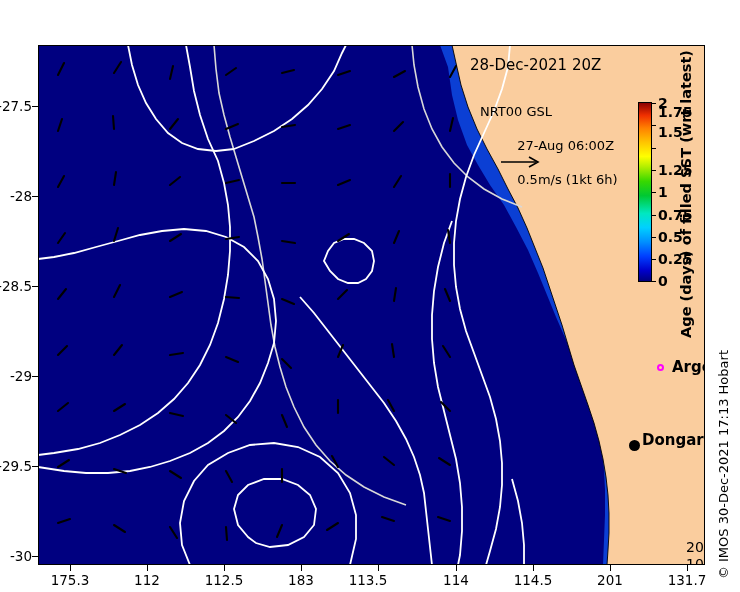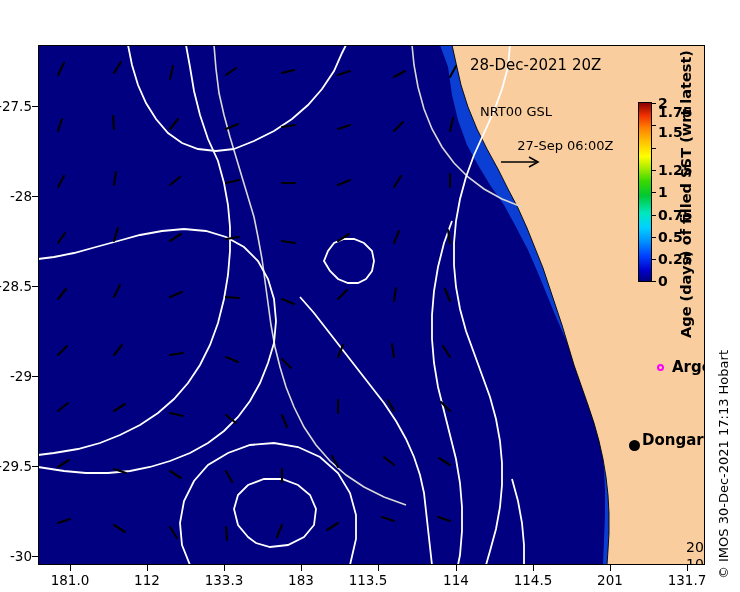--- a/index.html
+++ b/index.html
@@ -241,22 +241,22 @@
         <path d="M244,480 l-5,12"></path>
           <path d="M300,478 l-11,7"></path>
         <path d="M356,476 l-12,-4"></path>
           <path d="M412,476 l-12,-4"></path>
       </g>
     </svg>
 
     <div class="maptext" id="date-label">28-Dec-2021 20Z</div>
 
     <div class="maptext" id="vec-label"><span>NRT00 GSL</span><br>
-         <span>27-Sep 06:00Z</span><br>
-         </div>
+         <span>27-Aug 06:00Z</span><br>
+         <span>0.5m/s (1kt 6h)</span></div>
 
     <svg id="vec-arrow" width="44" height="14">
       <line x1="1" y1="7" x2="36" y2="7" stroke="#000" stroke-width="1.6"></line>
       <polyline points="29,2 38,7 29,12" fill="none" stroke="#000" stroke-width="1.6"></polyline>
     </svg>
 
     <div class="marker-dot" id="argo-dot"></div>
     <div id="argo-label">Argo</div>
 
     <div class="marker-dot" id="dongara-dot"></div>
@@ -275,23 +275,23 @@
     <div class="tick-x" style="left:70px"></div>
     <div class="tick-x" style="left:147px"></div>
     <div class="tick-x" style="left:224px"></div>
     <div class="tick-x" style="left:301px"></div>
     <div class="tick-x" style="left:378px"></div>
     <div class="tick-x" style="left:456px"></div>
     <div class="tick-x" style="left:533px"></div>
     <div class="tick-x" style="left:610px"></div>
     <div class="tick-x" style="left:687px"></div>
 
-    <div class="lbl-x" style="left:40px">181.0</div>
+    <div class="lbl-x" style="left:40px">175.3</div>
     <div class="lbl-x" style="left:117px">112</div>
-    <div class="lbl-x" style="left:194px">133.3</div>
+    <div class="lbl-x" style="left:194px">112.5</div>
     <div class="lbl-x" style="left:271px">183</div>
     <div class="lbl-x" style="left:338px">113.5</div>
     <div class="lbl-x" style="left:426px">114</div>
     <div class="lbl-x" style="left:503px">114.5</div>
     <div class="lbl-x" style="left:580px">201</div>
     <div class="lbl-x" style="left:657px">131.7</div>
   </div>
 
   <div id="yaxis">
     <div class="tick-y" style="top:86px"></div>

